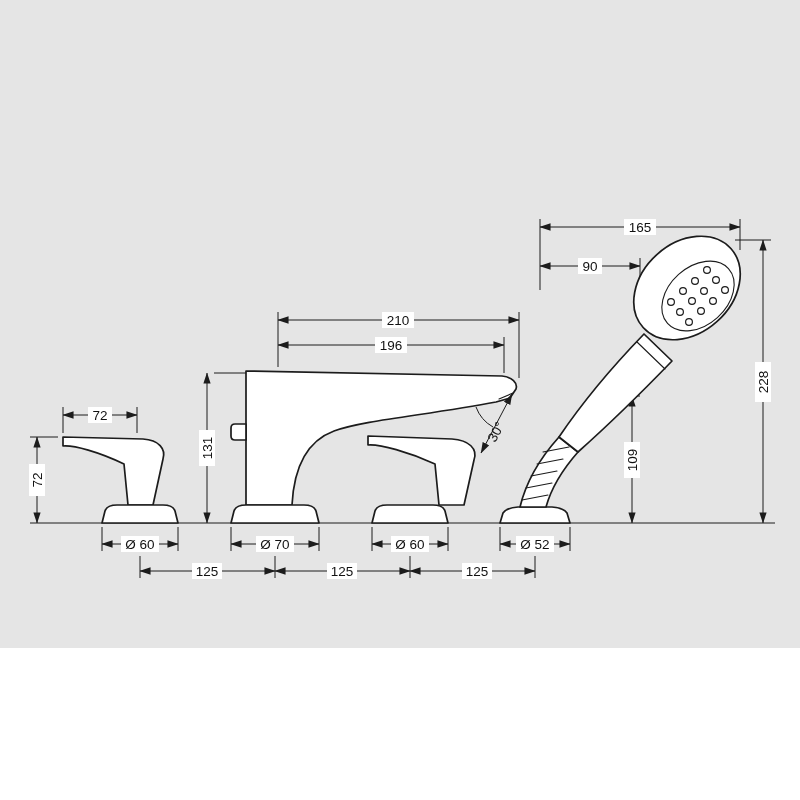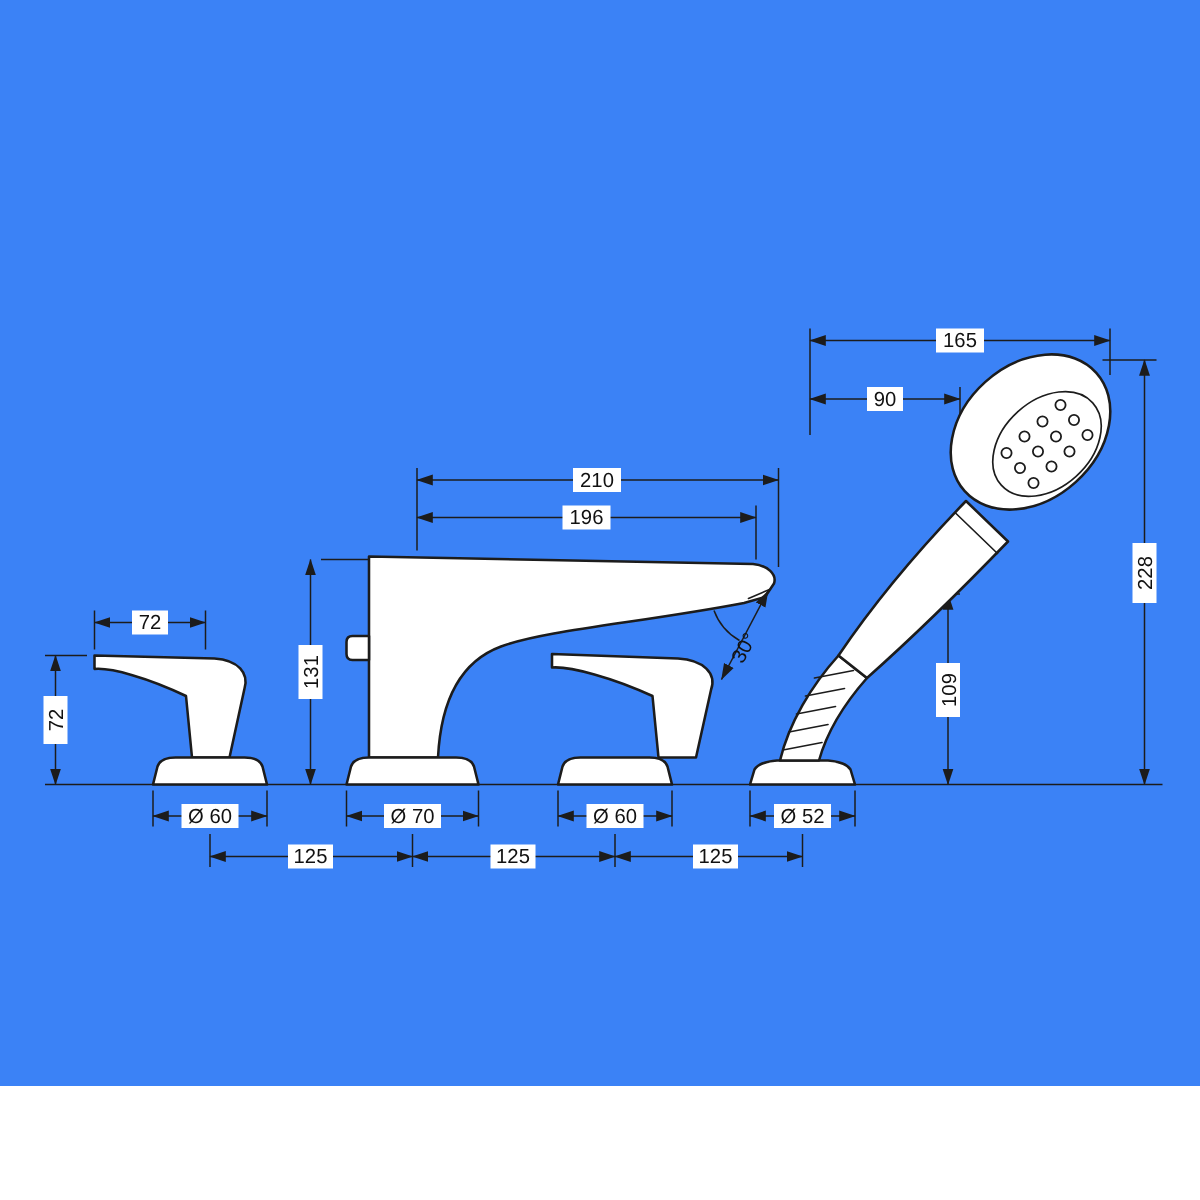--- a/index.html
+++ b/index.html
@@ -1,16 +1,16 @@
 <!DOCTYPE html>
 <html><head>
 <meta charset="utf-8">
 <style>
   html,body{margin:0;padding:0;background:#ffffff;}
-  .stage{width:800px;height:724px;background:#3b82f6;position:relative;overflow:hidden;}
+  .stage{width:800px;height:648px;background:#e5e5e5;position:relative;overflow:hidden;}
   svg{display:block;}
   .ol{fill:#ffffff;stroke:#1c1c1c;stroke-width:1.7;stroke-linejoin:round;stroke-linecap:round;}
   .thin{fill:none;stroke:#1c1c1c;stroke-width:1.1;stroke-linecap:round;}
   .dim{fill:none;stroke:#1c1c1c;stroke-width:1;}
   .ext{fill:none;stroke:#1c1c1c;stroke-width:1;}
   .gap{fill:#ffffff;}
   .lbl{font:13.5px "Liberation Sans", sans-serif;fill:#111111;text-anchor:middle;}
   .dot{fill:#ffffff;stroke:#1c1c1c;stroke-width:1.2;}
 </style>
 </head>

